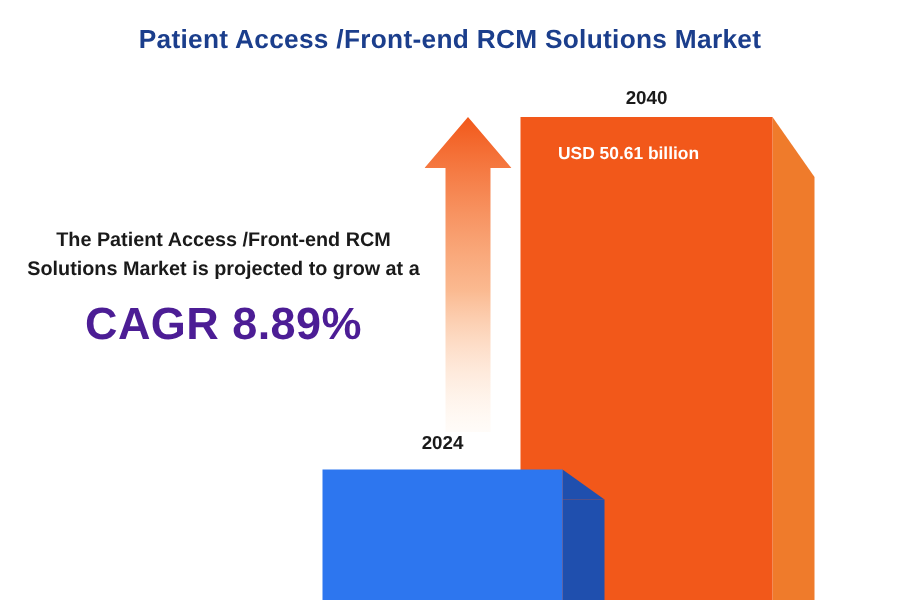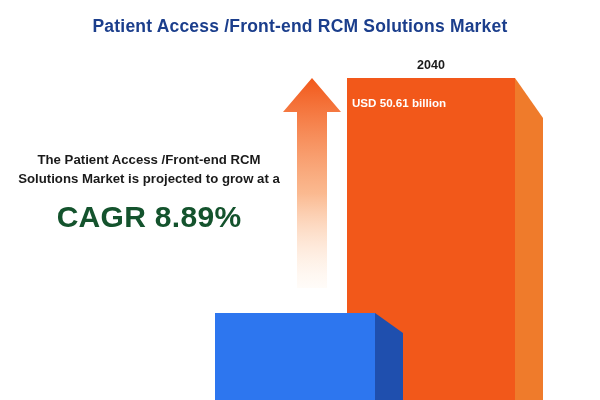--- a/index.html
+++ b/index.html
@@ -47,21 +47,21 @@
     line-height: 1.45;
   }
   #cagr {
     position: absolute;
     left: 18px;
     top: 200px;
     width: 262px;
     text-align: center;
     font-size: 30px;
     font-weight: bold;
-    color: #14532d;
+    color: #4c1d95;
     letter-spacing: 0.3px;
   }
 
   
   #logo {
     position: absolute;
     left: 18px;
     top: 367px;
     font-size: 19px;
     font-weight: bold;
@@ -146,21 +146,21 @@
     width: 28px;
     height: 282px;
     background: #ef7b2b;
   }
   #label2032 {
     left: 347px;
     top: 58px;
     width: 168px;
   }
   #value2032 {
-    left: 352px;
+    left: 372px;
     top: 96px;
   }
 
   
   #arrow {
     position: absolute;
     left: 283px;
     top: 78px;
     width: 58px;
     height: 210px;
@@ -219,14 +219,15 @@
 
   <div id="bar2032-side-body"></div>
   <div id="bar2032-side"></div>
   <div id="bar2032-front"></div>
   <div class="bar-label-year" id="label2032">2040</div>
   <div class="bar-value" id="value2032">USD 50.61 billion</div>
 
   <div id="bar2024-side-body"></div>
   <div id="bar2024-side"></div>
   <div id="bar2024-front"></div>
+  <div class="bar-label-year" id="label2024">2024</div>
 
 </div>
 
 </body></html>

